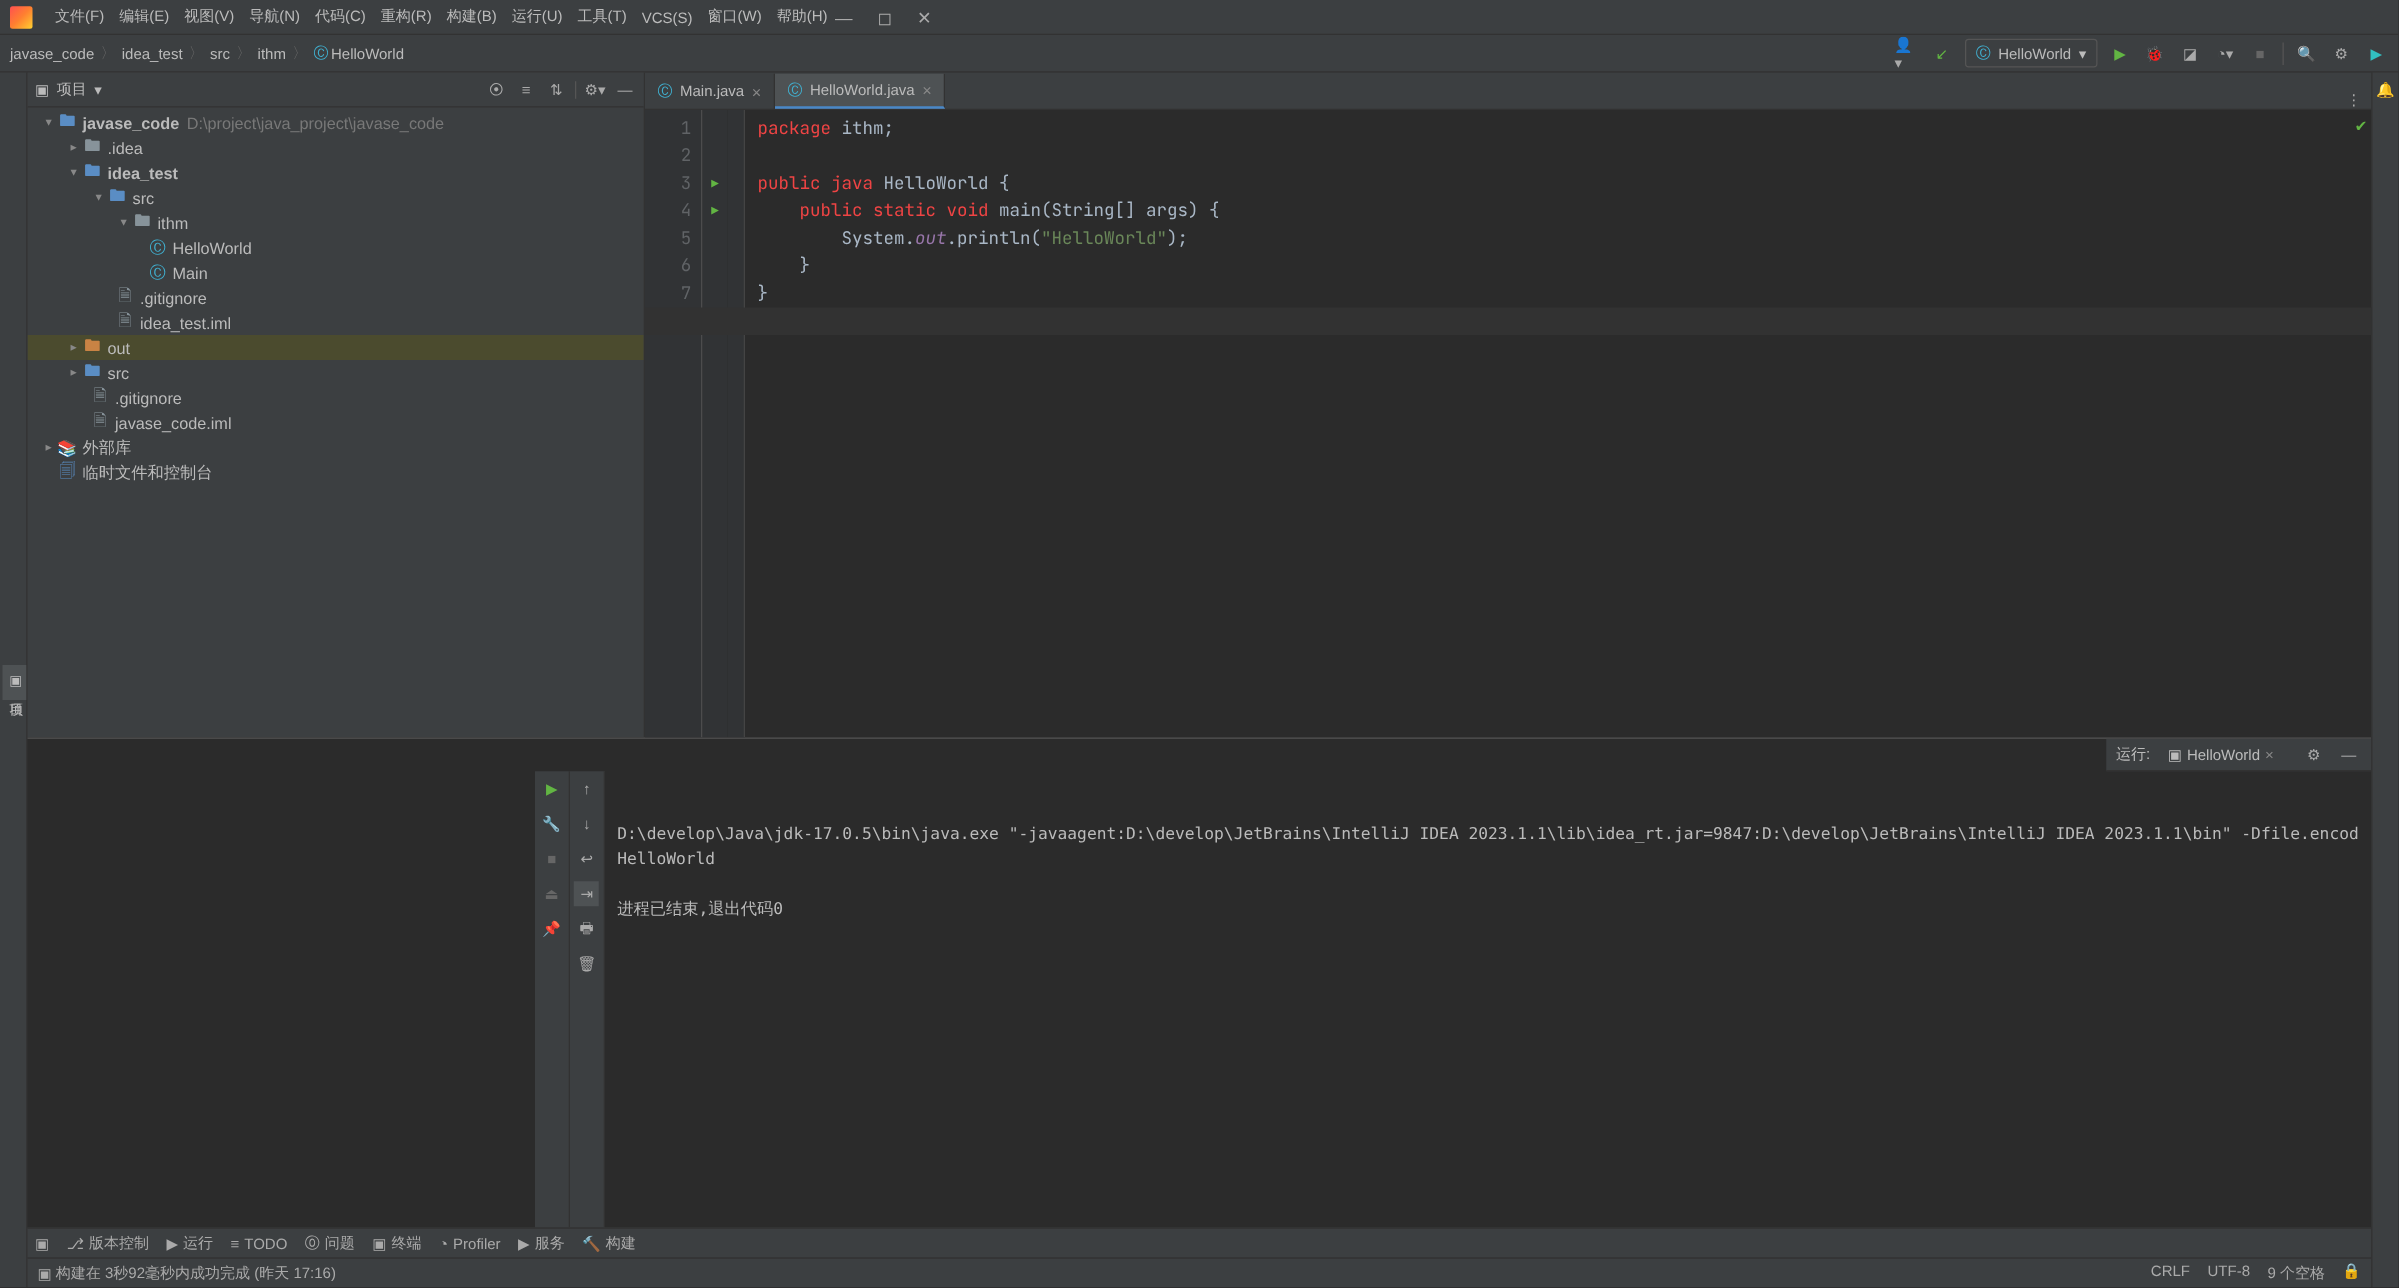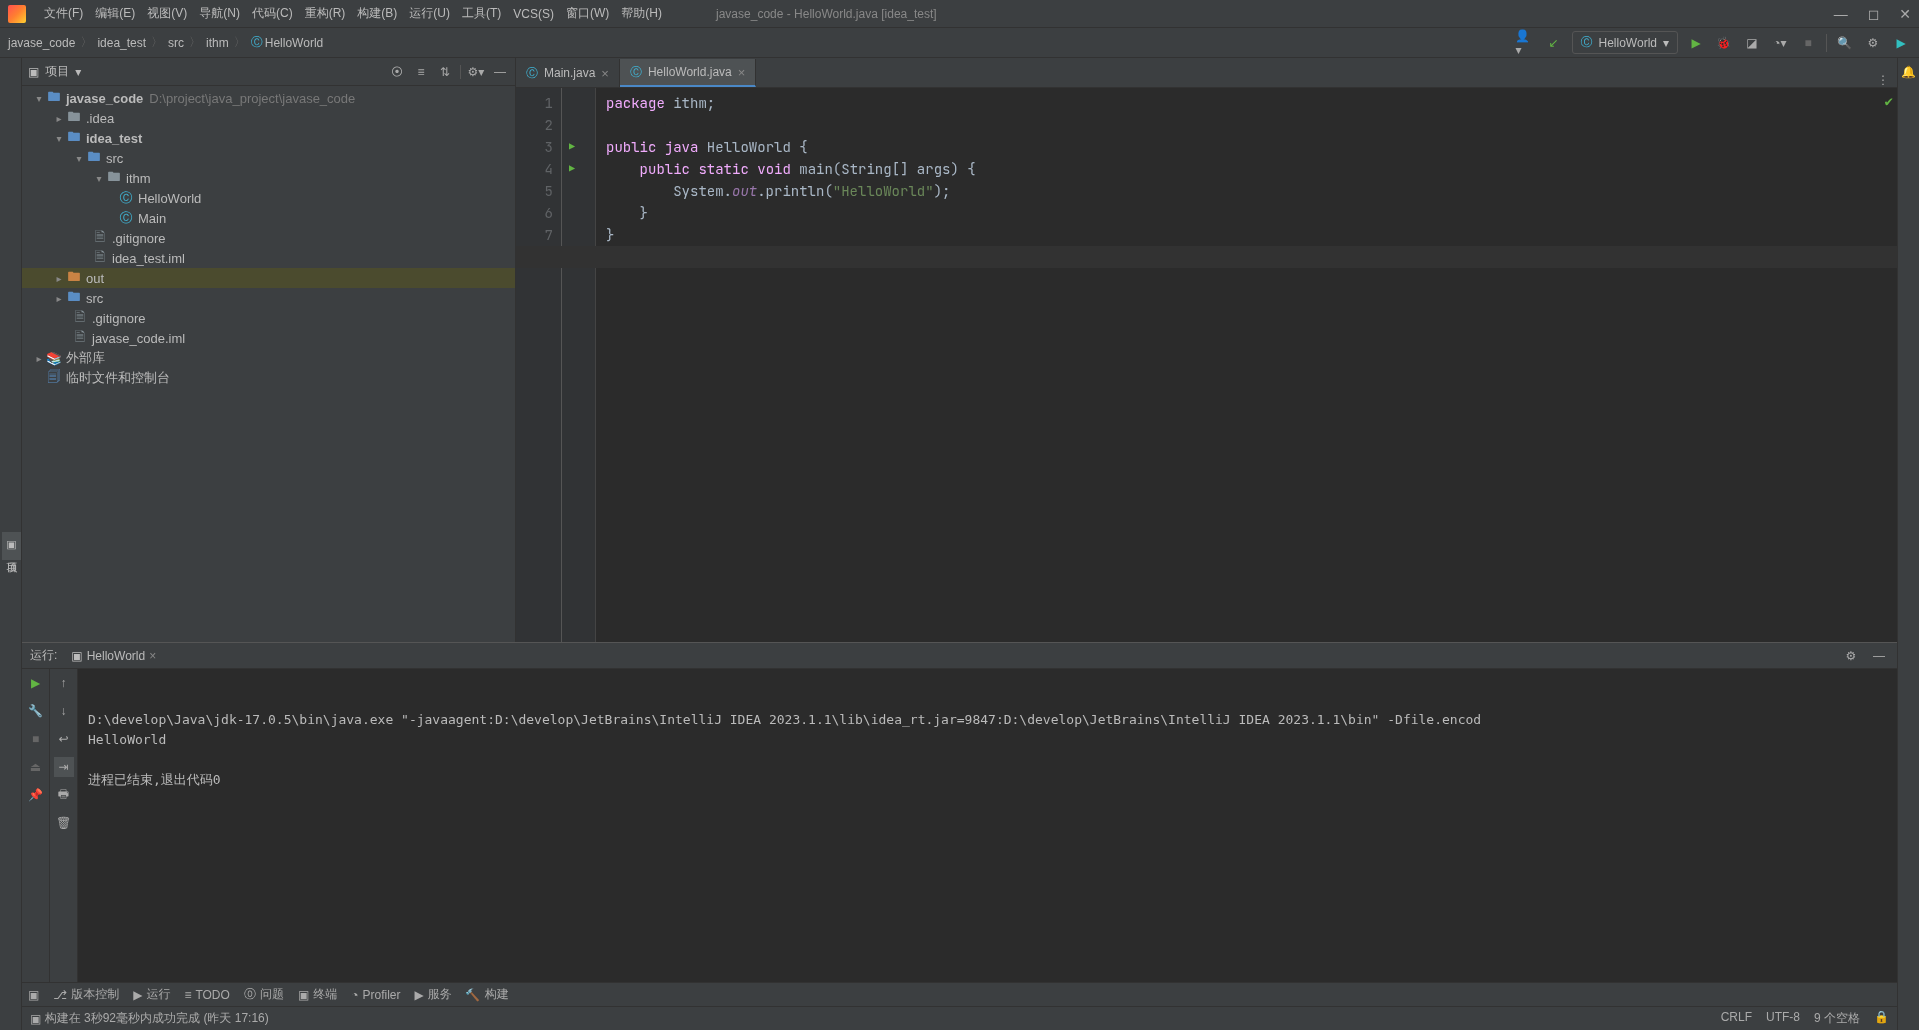--- a/index.html
+++ b/index.html
@@ -123,33 +123,34 @@
   color:#606366;
   padding: 4px 8px 4px 0;
   line-height:22px;
   border-right:1px solid #555;
   user-select:none;
 }
 .run-gutter { width:20px; background:#313335; padding-top:4px; line-height:22px;}
 .run-gutter .run-mark { color:#62b543; text-align:center; font-size:10px;}
 .fold-gutter { width:14px; background:#313335; border-right:1px solid #444;}
 .code-lines { flex:1; padding: 4px 0 4px 10px; line-height:22px; white-space:pre; color:#a9b7c6;}
-.kw { color:#f0abfc; }
+.kw { color:#ef4444; }
 .str { color:#6a8759; }
 .field { color:#9876aa; font-style:italic;}
 .cls { color:#a9b7c6; }
 .cursor-line { background:#323232; position:absolute; left:0; right:0; height:22px; }
 .code-marker { position:absolute; right:4px; top:4px; color:#62b543; font-size:14px;}
 
 .run-panel {
-  height: 340px;
+  height: 392px;
   background:#2b2b2b;
   border-top:1px solid #555;
   display:flex;
   flex-direction:column;
+  align-items:flex-end;
 }
 .run-panel-header {
   height: 26px;
   background:#3c3f41;
   display:flex; align-items:center;
   padding: 0 8px;
   gap:8px;
   border-bottom:1px solid #323232;
 }
 .run-panel-tab { padding:2px 6px; display:flex; align-items:center; gap:4px;}
@@ -189,21 +190,20 @@
   <div class="menu-item">视图(V)</div>
   <div class="menu-item">导航(N)</div>
   <div class="menu-item">代码(C)</div>
   <div class="menu-item">重构(R)</div>
   <div class="menu-item">构建(B)</div>
   <div class="menu-item">运行(U)</div>
   <div class="menu-item">工具(T)</div>
   <div class="menu-item">VCS(S)</div>
   <div class="menu-item">窗口(W)</div>
   <div class="menu-item">帮助(H)</div>
-  <div class="window-title">javase_code - HelloWorld.java [idea_test]</div>
   <div class="window-controls">
     <span>—</span>
     <span>◻</span>
     <span>✕</span>
   </div>
 </div>
 
 <div class="navbar">
   <div class="breadcrumb">
     <span>javase_code</span>

